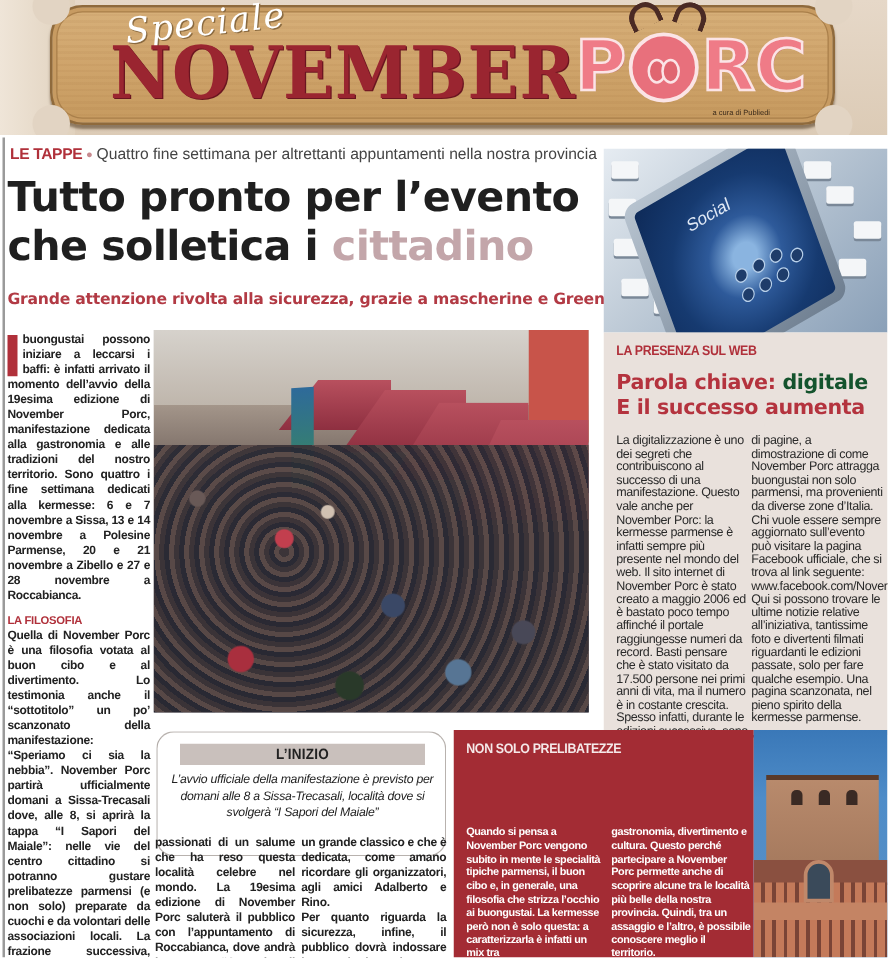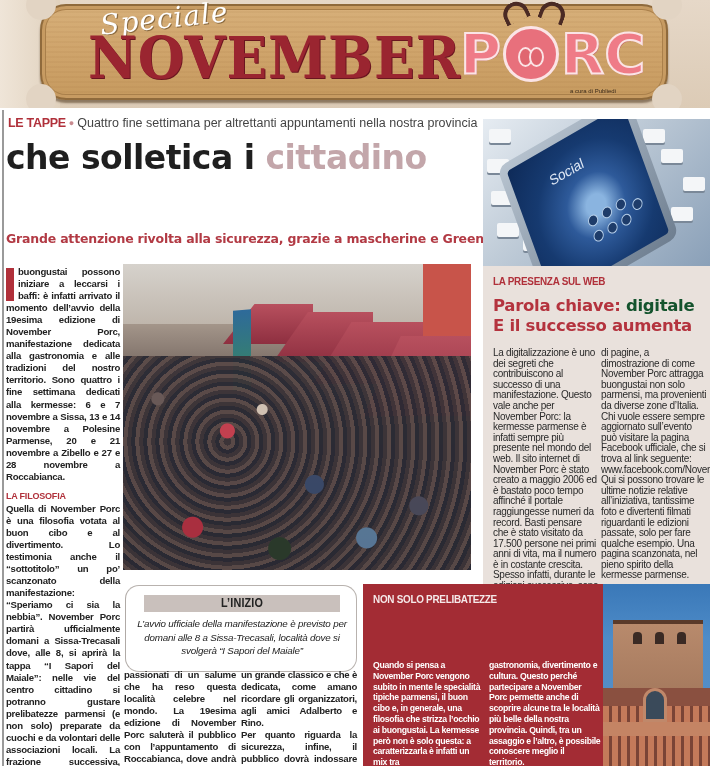--- a/index.html
+++ b/index.html
@@ -101,21 +101,21 @@
   .web-box .label { position:absolute; left:10px; top:9px; font-weight:bold; font-size:11px; color:#b0303a; letter-spacing:-0.3px; transform:scaleX(0.9); transform-origin:left; white-space:nowrap; }
   .web-box .title { position:absolute; left:10px; top:30px; width:215px; font-family:"DejaVu Sans", sans-serif; font-weight:bold;
     font-size:16.5px; line-height:20px; color:#b4333e; letter-spacing:-0.3px; }
   .web-box .title .dark { color:#14532d; }
   .web-col { position:absolute; font-size:10px; line-height:10.6px; color:#2a2a2a; letter-spacing:-0.3px; }
   .web-col-a { left:10px; top:82px; width:106px; }
   .web-col-b { left:118px; top:82px; width:108px; }
   .web-rule { position:absolute; left:483px; top:588px; width:122px; height:2px; background:#b0303a; }
 
   
-  .inset { position:absolute; left:125px; top:585px; width:232px; height:87px;
+  .inset { position:absolute; left:125px; top:585px; width:232px; height:100px;
     border:1.5px solid #b8b2ae; border-radius:14px; border-left-color:#b0aaa6; }
   .inset .hbar { position:absolute; left:18px; top:9px; width:196px; height:17px; background:#c9c0bc; }
   .inset .hlabel { position:absolute; left:0; top:9px; width:232px; text-align:center; font-weight:bold; font-size:12px; line-height:17px;
     color:#222; transform:scaleX(0.9); letter-spacing:0.2px; }
   .inset .htext { position:absolute; left:4px; top:31px; width:224px; text-align:center; font-size:9.8px; line-height:13.6px; color:#222; letter-spacing:-0.2px;font-style:italic; }
 
   
   .culture { position:absolute; left:363px; top:584px; width:240px; height:182px; background:#a32c34; }
   .culture .label { position:absolute; left:10px; top:9px; font-weight:bold; font-size:11px; color:#f5e9e9; letter-spacing:-0.3px; transform:scaleX(0.9); transform-origin:left; white-space:nowrap; }
   .culture .title { position:absolute; left:10px; top:33px; width:228px; font-family:"DejaVu Sans", sans-serif; font-weight:bold;
@@ -158,20 +158,21 @@
   </div>
   <div class="credit">a cura di Publiedi</div>
 </div>
 
 <div class="left-rule"></div>
 
 <div class="kicker">
   <span class="tag">LE TAPPE</span><span class="dot">●</span><span>Quattro fine settimana per altrettanti appuntamenti nella nostra provincia</span>
 </div>
 <div class="headline">
+  <div>Tutto pronto per l’evento</div>
   <div><span>che solletica i</span> <span class="accent">cittadino</span></div>
 </div>
 <div class="subhead">Grande attenzione rivolta alla sicurezza, grazie a mascherine e Green Pass</div>
 
 <div class="col col-a">
   <div class="dropcap"></div>
   <p>buongustai possono iniziare a leccarsi i baffi: è infatti arrivato il momento dell’avvio della 19esima edizione di November Porc, manifestazione dedicata alla gastronomia e alle tradizioni del nostro territorio. Sono quattro i fine settimana dedicati alla kermesse: 6 e 7 novembre a Sissa, 13 e 14 novembre a Polesine Parmense, 20 e 21 novembre a Zibello e 27 e 28 novembre a Roccabianca.</p>
   <div class="section-label">LA FILOSOFIA</div>
   <p>Quella di November Porc è una filosofia votata al buon cibo e al divertimento. Lo testimonia anche il “sottotitolo” un po’ scanzonato della manifestazione: “Speriamo ci sia la nebbia”. November Porc partirà ufficialmente domani a Sissa-Trecasali dove, alle 8, si aprirà la tappa “I Sapori del Maiale”: nelle vie del centro cittadino si potranno gustare prelibatezze parmensi (e non solo) preparate da cuochi e da volontari delle associazioni locali. La frazione successiva, quella del 13 e 14 novembre, toccherà invece la località di Polesine Parmense. Qui sarà la volta - a partire dalle 9 - di “Ti Cuociamo Preti e Vescovi”, una tappa caratterizzata dal mix tra gastronomia e spettacoli dal vivo, come nella tradizione di November Porc.</p>
 

